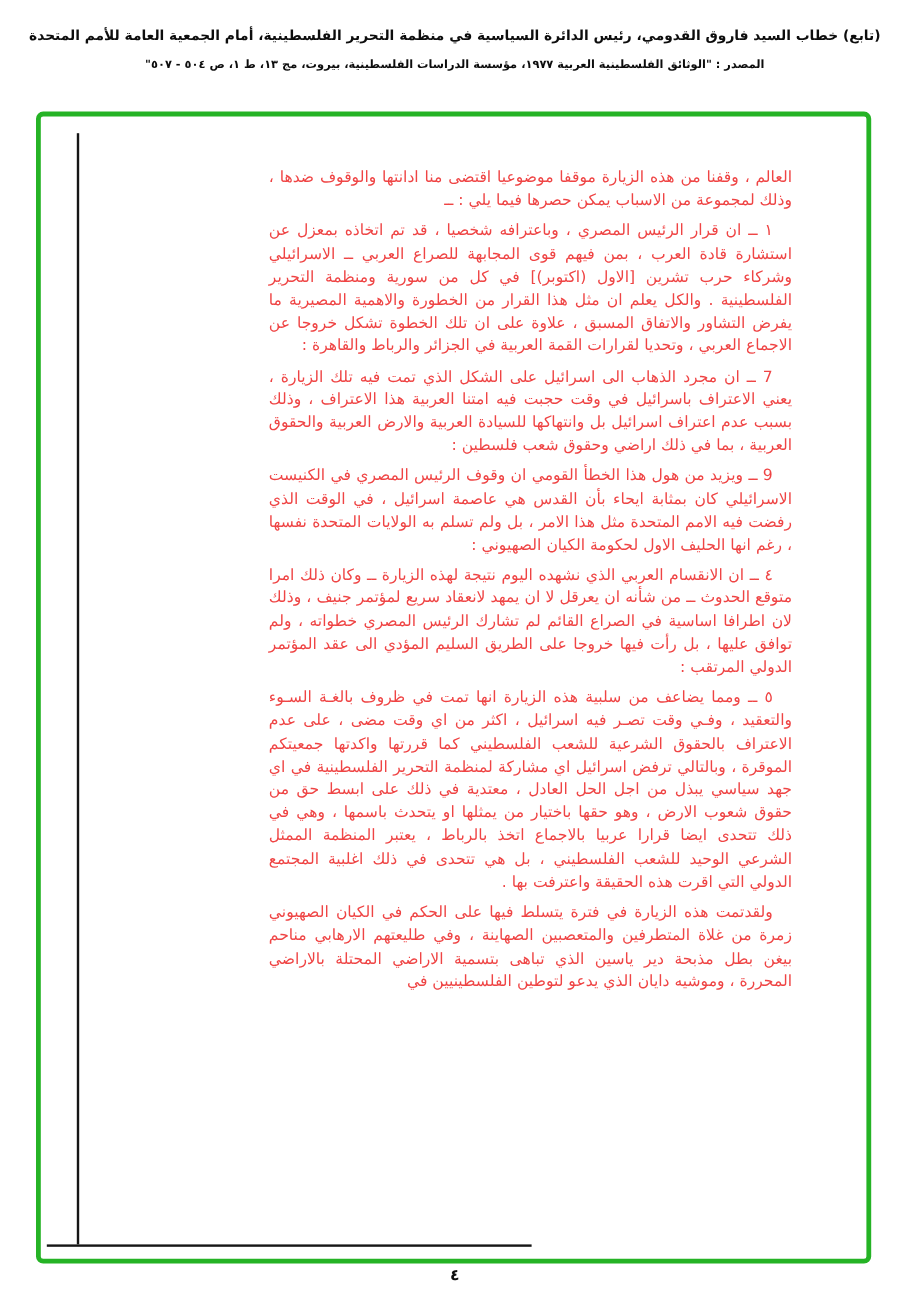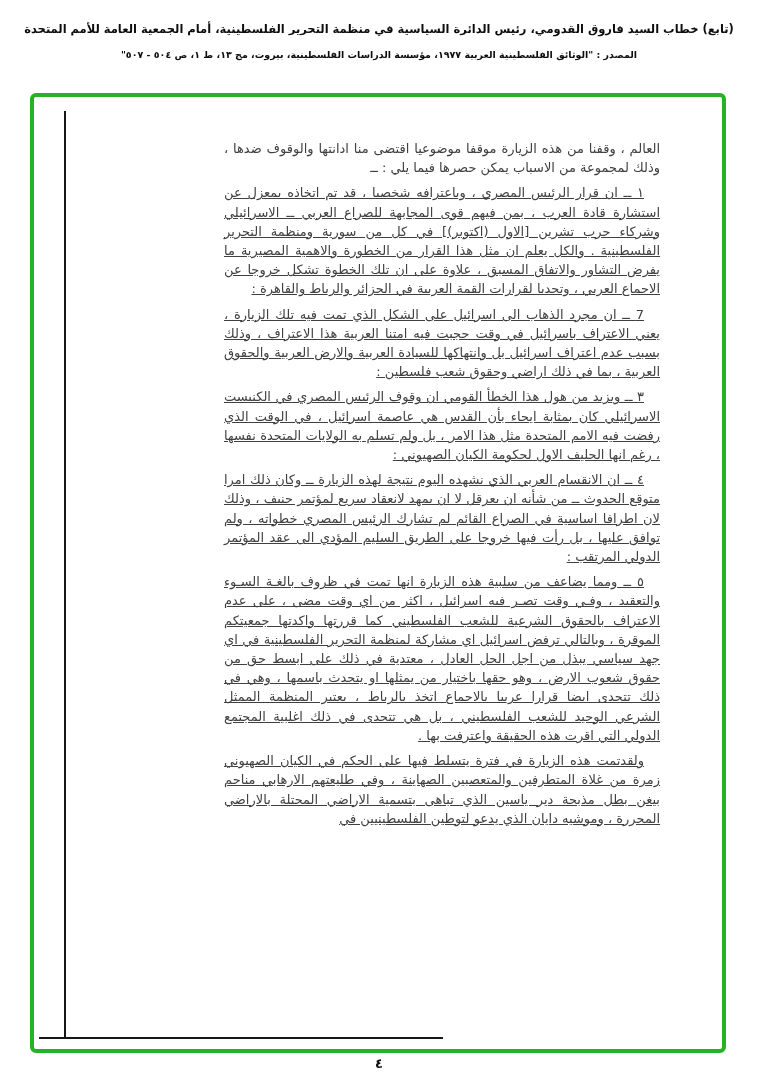--- a/index.html
+++ b/index.html
@@ -60,24 +60,24 @@
 
   
   .text-column {
     position: absolute;
     top: 42px; left: 190px;
     width: 436px;
     direction: rtl;
     text-align: justify;
     font-size: 13px;
     line-height: 19.2px;
-    color: #404040;
+    color: #ef4444;
   }
   .text-column p { margin: 0 0 6px 0; }
-  .text-column p.indent { text-indent: 16px; text-decoration: underline; }
+  .text-column p.indent { text-indent: 16px; }
 
   .page-number {
     position: absolute;
     top: 1056px; left: 0; right: 0;
     text-align: center;
     font-weight: bold;
     font-size: 13px;
     color: #0d0d0d;
   }
 </style>
@@ -92,21 +92,21 @@
 
   <div class="green-box">
 
     <div class="scan-edge-v"></div>
     <div class="scan-edge-h"></div>
 
     <div class="text-column">
       <p>العالم ، وقفنا من هذه الزيارة موقفا موضوعيا اقتضى منا ادانتها والوقوف ضدها ، وذلك لمجموعة من الاسباب يمكن حصرها فيما يلي : ــ</p>
       <p class="indent">١ ــ ان قرار الرئيس المصري ، وباعترافه شخصيا ، قد تم اتخاذه بمعزل عن استشارة قادة العرب ، بمن فيهم قوى المجابهة للصراع العربي ــ الاسرائيلي وشركاء حرب تشرين [الاول (اكتوبر)] في كل من سورية ومنظمة التحرير الفلسطينية . والكل يعلم ان مثل هذا القرار من الخطورة والاهمية المصيرية ما يفرض التشاور والاتفاق المسبق ، علاوة على ان تلك الخطوة تشكل خروجا عن الاجماع العربي ، وتحديا لقرارات القمة العربية في الجزائر والرباط والقاهرة :</p>
       <p class="indent">7 ــ ان مجرد الذهاب الى اسرائيل على الشكل الذي تمت فيه تلك الزيارة ، يعني الاعتراف باسرائيل في وقت حجبت فيه امتنا العربية هذا الاعتراف ، وذلك بسبب عدم اعتراف اسرائيل بل وانتهاكها للسيادة العربية والارض العربية والحقوق العربية ، بما في ذلك اراضي وحقوق شعب فلسطين :</p>
-      <p class="indent">٣ ــ ويزيد من هول هذا الخطأ القومي ان وقوف الرئيس المصري في الكنيست الاسرائيلي كان بمثابة ايحاء بأن القدس هي عاصمة اسرائيل ، في الوقت الذي رفضت فيه الامم المتحدة مثل هذا الامر ، بل ولم تسلم به الولايات المتحدة نفسها ، رغم انها الحليف الاول لحكومة الكيان الصهيوني :</p>
+      <p class="indent">9 ــ ويزيد من هول هذا الخطأ القومي ان وقوف الرئيس المصري في الكنيست الاسرائيلي كان بمثابة ايحاء بأن القدس هي عاصمة اسرائيل ، في الوقت الذي رفضت فيه الامم المتحدة مثل هذا الامر ، بل ولم تسلم به الولايات المتحدة نفسها ، رغم انها الحليف الاول لحكومة الكيان الصهيوني :</p>
       <p class="indent">٤ ــ ان الانقسام العربي الذي نشهده اليوم نتيجة لهذه الزيارة ــ وكان ذلك امرا متوقع الحدوث ــ من شأنه ان يعرقل لا ان يمهد لانعقاد سريع لمؤتمر جنيف ، وذلك لان اطرافا اساسية في الصراع القائم لم تشارك الرئيس المصري خطواته ، ولم توافق عليها ، بل رأت فيها خروجا على الطريق السليم المؤدي الى عقد المؤتمر الدولي المرتقب :</p>
       <p class="indent">٥ ــ ومما يضاعف من سلبية هذه الزيارة انها تمت في ظروف بالغـة السـوء والتعقيد ، وفـي وقت تصـر فيه اسرائيل ، اكثر من اي وقت مضى ، على عدم الاعتراف بالحقوق الشرعية للشعب الفلسطيني كما قررتها واكدتها جمعيتكم الموقرة ، وبالتالي ترفض اسرائيل اي مشاركة لمنظمة التحرير الفلسطينية في اي جهد سياسي يبذل من اجل الحل العادل ، معتدية في ذلك على ابسط حق من حقوق شعوب الارض ، وهو حقها باختيار من يمثلها او يتحدث باسمها ، وهي في ذلك تتحدى ايضا قرارا عربيا بالاجماع اتخذ بالرباط ، يعتبر المنظمة الممثل الشرعي الوحيد للشعب الفلسطيني ، بل هي تتحدى في ذلك اغلبية المجتمع الدولي التي اقرت هذه الحقيقة واعترفت بها .</p>
       <p class="indent">ولقدتمت هذه الزيارة في فترة يتسلط فيها على الحكم في الكيان الصهيوني زمرة من غلاة المتطرفين والمتعصبين الصهاينة ، وفي طليعتهم الارهابي مناحم بيغن بطل مذبحة دير ياسين الذي تباهى بتسمية الاراضي المحتلة بالاراضي المحررة ، وموشيه دايان الذي يدعو لتوطين الفلسطينيين في</p>
     </div>
 
   </div>
 
   <div class="page-number">٤</div>
 
 </div>

